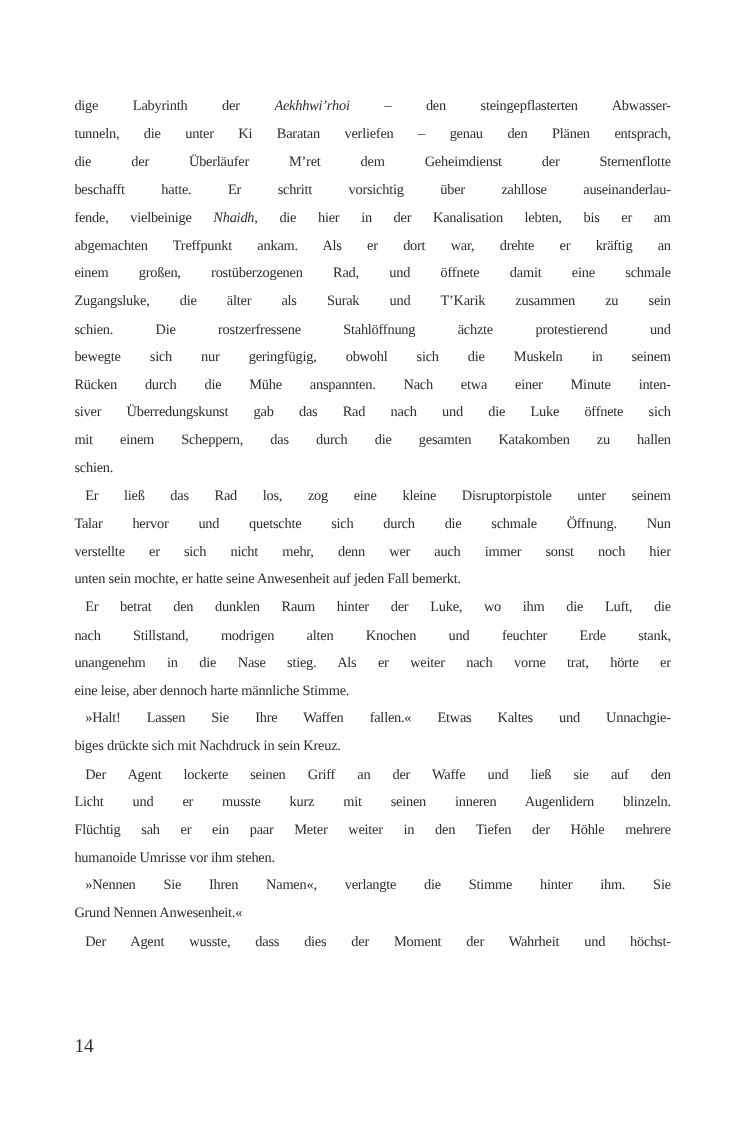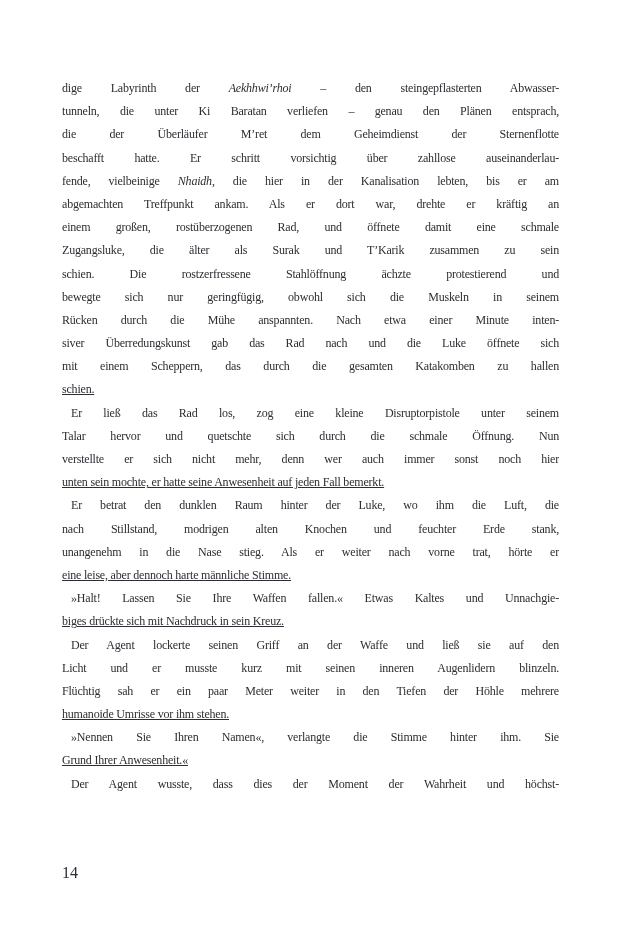--- a/index.html
+++ b/index.html
@@ -33,21 +33,20 @@
     overflow: hidden;
     line-height: 23.2px;
     font-size: 12px;
     letter-spacing: -0.2px;
     text-align: justify;
     text-align-last: justify;
     text-justify: inter-word;
   }
   .line.no-just {
     text-align-last: left;
-    text-decoration: underline;
   }
   .para.indent .line:first-child {
     text-indent: 9px;
   }
   .line em {
     font-style: italic;
   }
   .folio {
     position: absolute;
     left: 62px;
@@ -98,20 +97,20 @@
         <span class="line no-just">biges drückte sich mit Nachdruck in sein Kreuz.</span>
       </p>
       <p class="para indent">
         <span class="line">Der Agent lockerte seinen Griff an der Waffe und ließ sie auf den</span>
         <span class="line">Licht und er musste kurz mit seinen inneren Augenlidern blinzeln.</span>
         <span class="line">Flüchtig sah er ein paar Meter weiter in den Tiefen der Höhle mehrere</span>
         <span class="line no-just">humanoide Umrisse vor ihm stehen.</span>
       </p>
       <p class="para indent">
         <span class="line">»Nennen Sie Ihren Namen«, verlangte die Stimme hinter ihm. Sie</span>
-        <span class="line no-just">Grund Ihrer Anwesenheit.«</span>
+        <span class="line no-just">Grund Nennen Anwesenheit.«</span>
       </p>
       <p class="para indent">
         <span class="line">Der Agent wusste, dass dies der Moment der Wahrheit und höchst-</span>
       </p>
     </main>
   <div class="folio">14</div>
 </div>
 
 </body></html>

